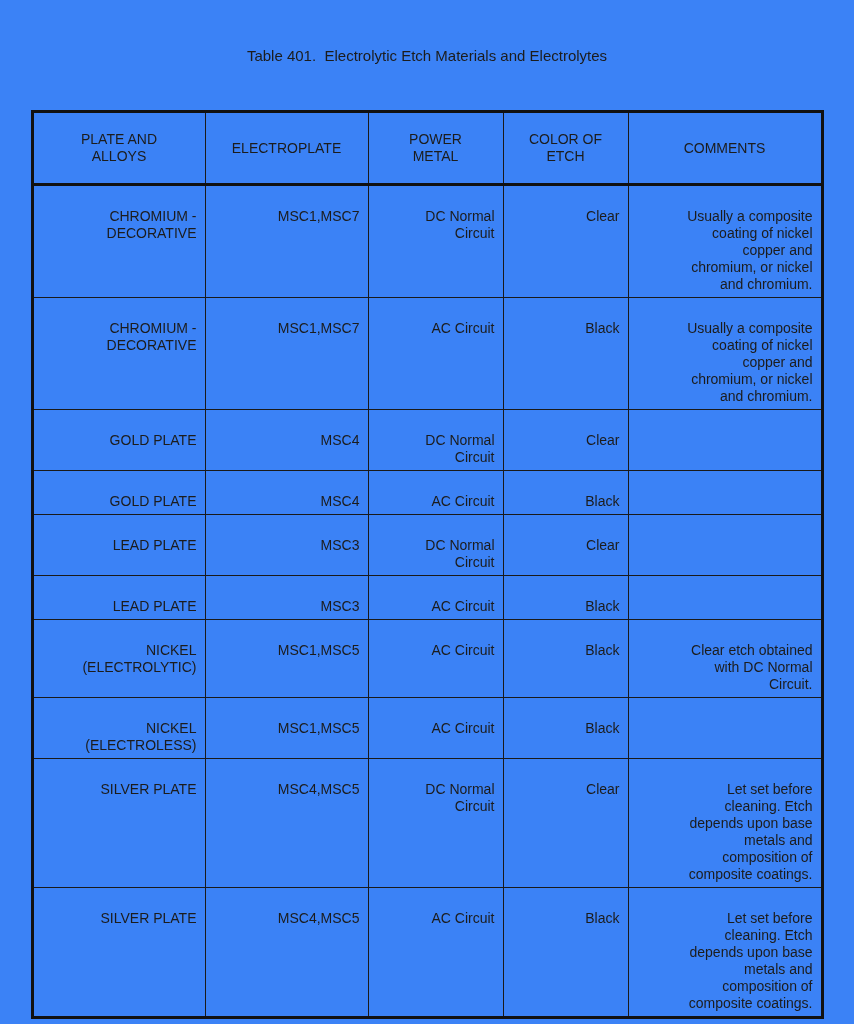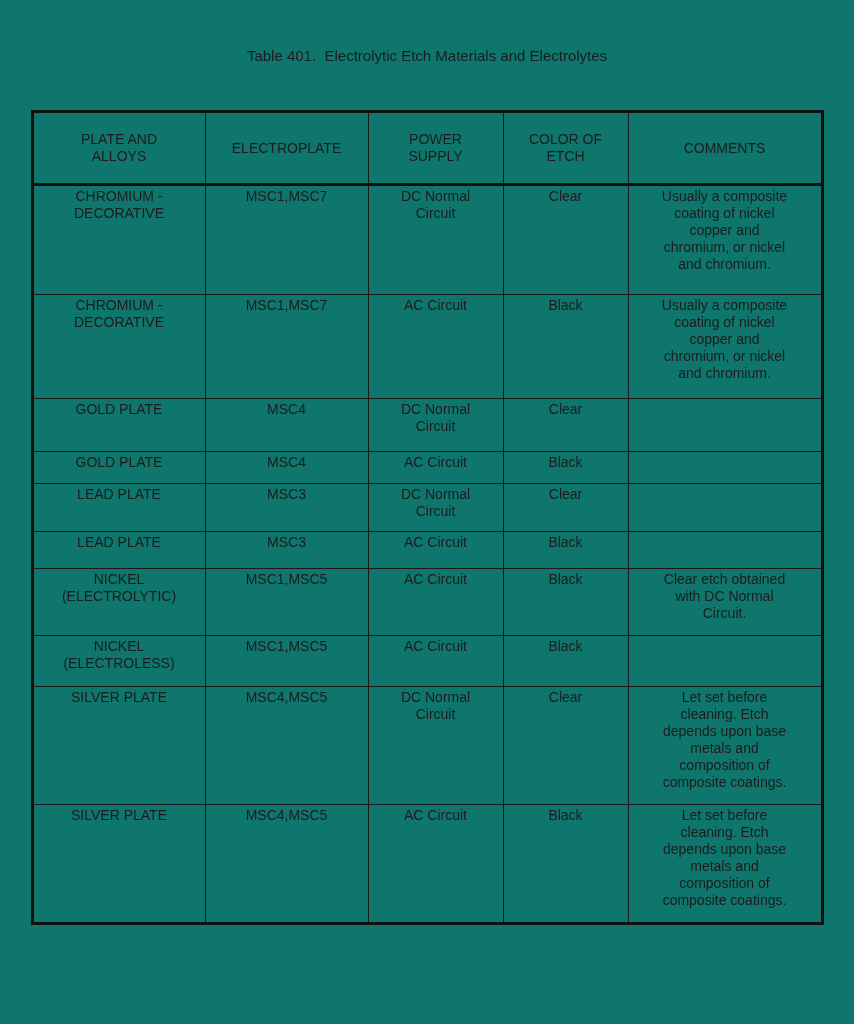--- a/index.html
+++ b/index.html
@@ -5,21 +5,21 @@
   html, body {
     margin: 0;
     padding: 0;
     background: #ffffff;
     font-family: "Liberation Sans", "DejaVu Sans", sans-serif;
     color: #1c1c1c;
   }
   .page {
     width: 854px;
     height: 1024px;
-    background: #0f766e;
+    background: #3b82f6;
     position: relative;
     box-sizing: border-box;
   }
   .doc-title {
     text-align: center;
     font-size: 15px;
     line-height: 16px;
     padding-top: 16px;
     white-space: pre-wrap;
   }
@@ -48,23 +48,23 @@
     overflow: hidden;
   }
   table.etch-table th {
     border-bottom: 3px solid #111111;
     font-weight: normal;
     text-align: center;
     vertical-align: middle;
     padding: 4px 6px;
   }
   table.etch-table td {
-    text-align: center;
+    text-align: right;
     vertical-align: top;
-    padding: 2px 8px 4px 8px;
+    padding: 22px 8px 4px 8px;
   }
 </style>
 </head>
 <body>
 
 <div class="page">
 
   <div class="doc-title">
     <span class="t-line">Table 401.  Electrolytic Etch Materials and Electrolytes</span>
   </div>
@@ -76,21 +76,21 @@
         <col class="c3">
         <col class="c4">
         <col class="c5">
     </colgroup>
     <thead>
       <tr style="height:73px;">
         <th>PLATE AND
 ALLOYS</th>
         <th>ELECTROPLATE</th>
         <th>POWER
-SUPPLY</th>
+METAL</th>
         <th>COLOR OF
 ETCH</th>
         <th>COMMENTS</th>
       </tr>
     </thead>
     <tbody>
       <tr style="height:110px;">
         <td>CHROMIUM -
 DECORATIVE</td>
         <td>MSC1,MSC7</td>

